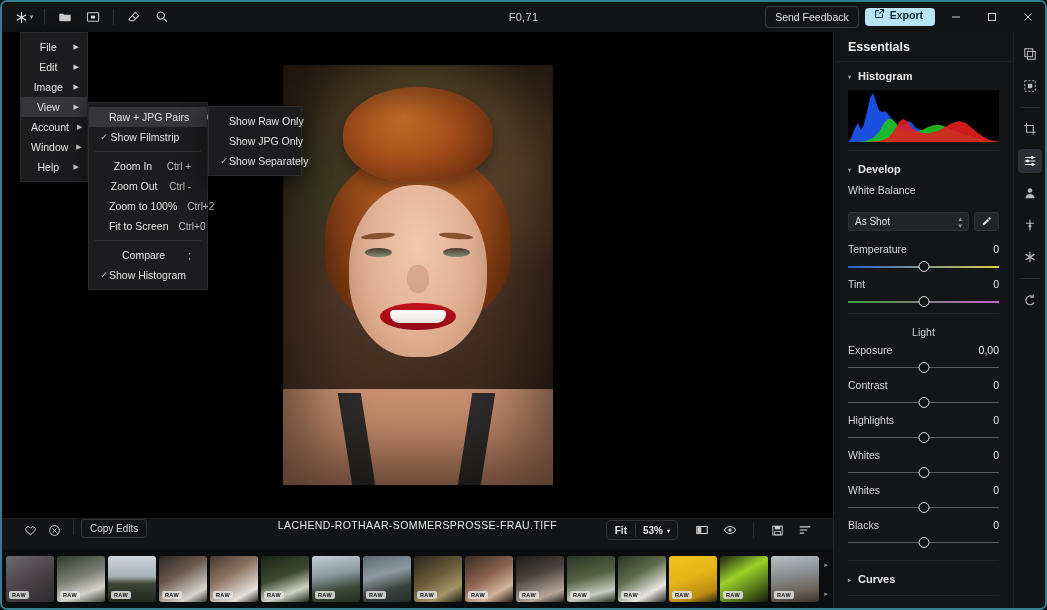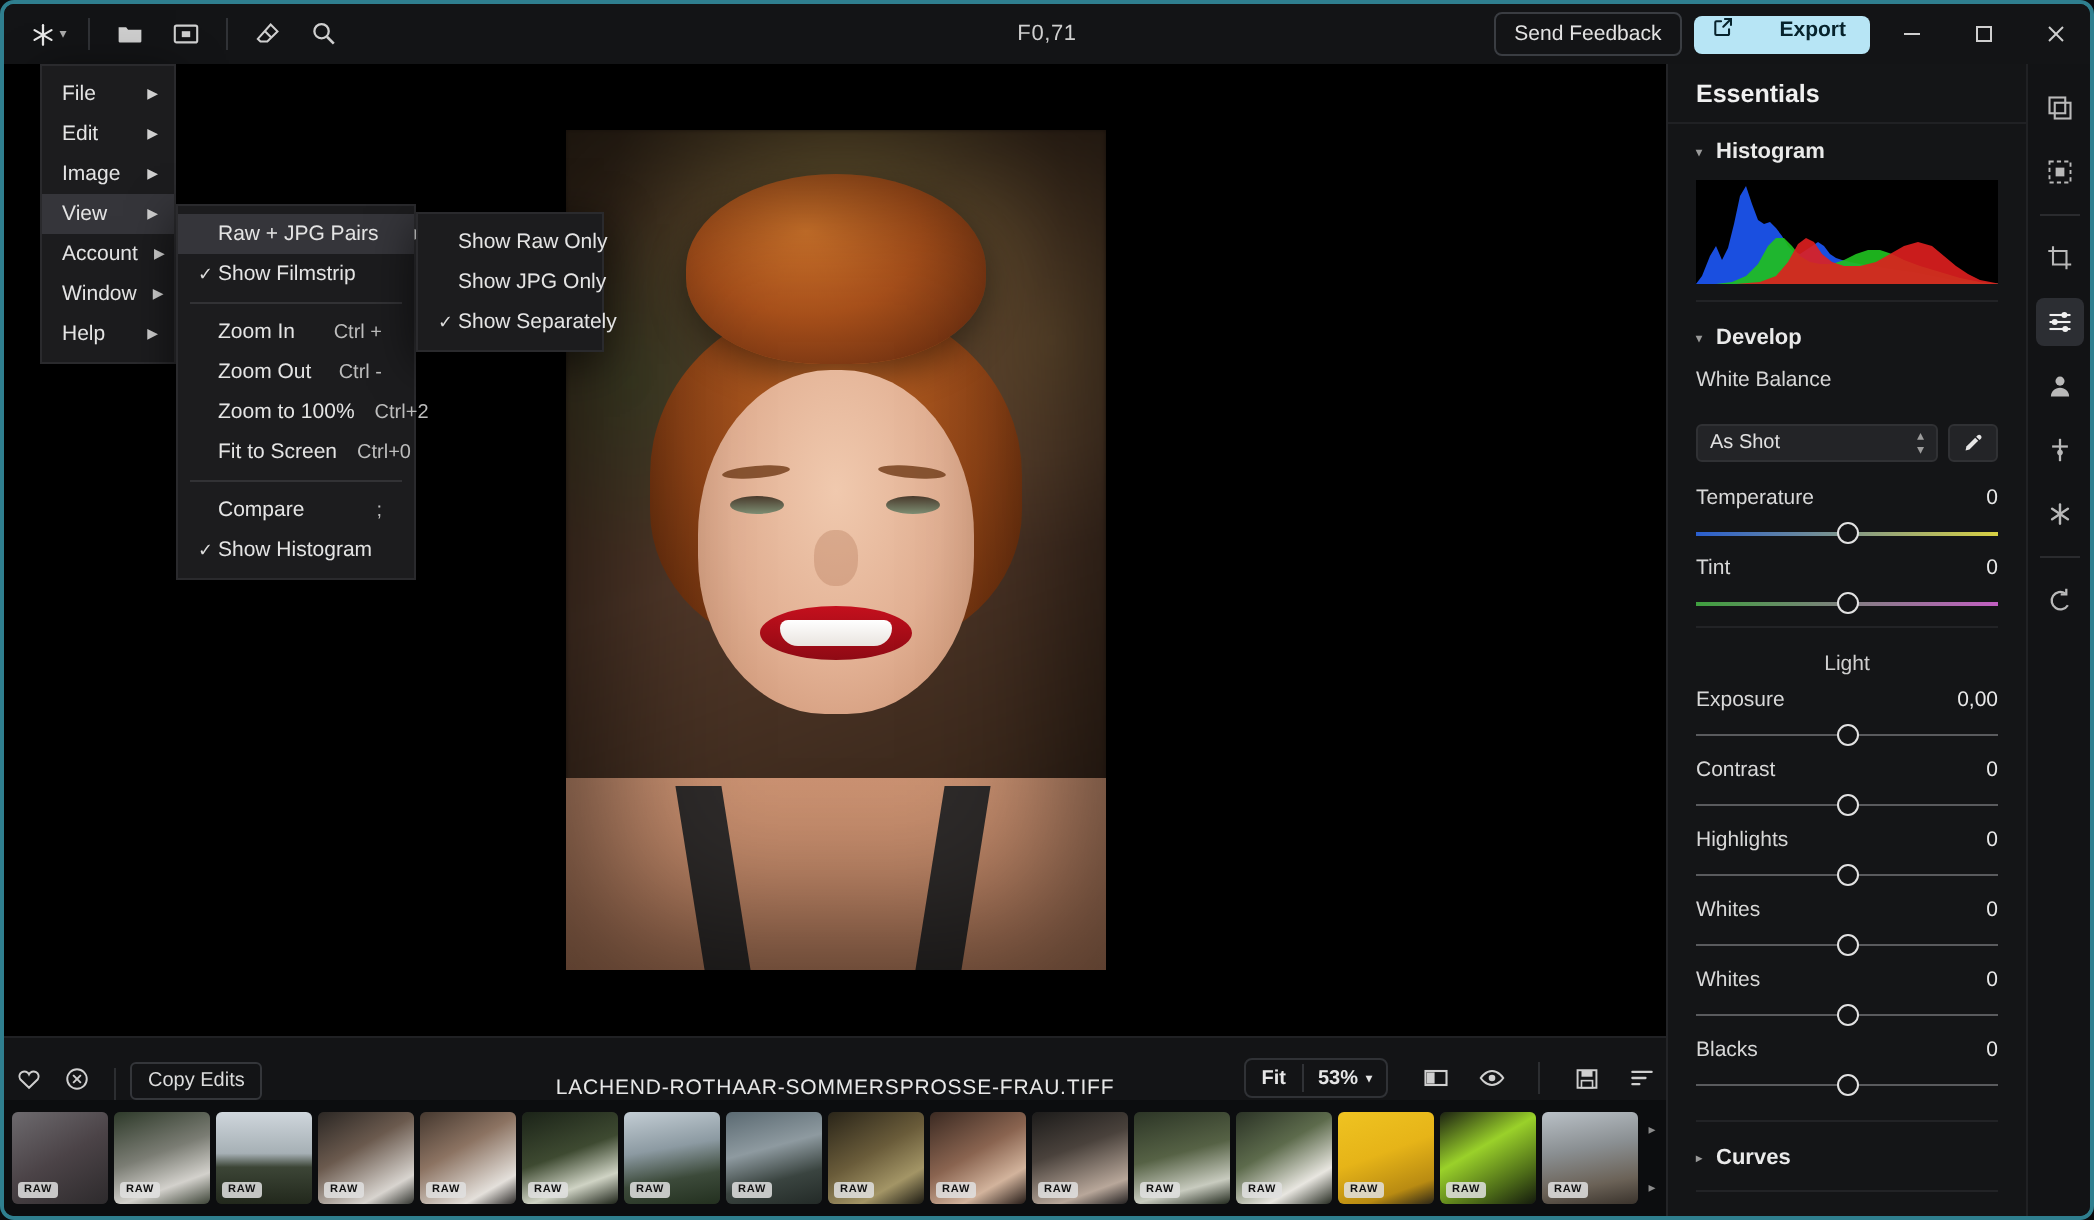--- a/index.html
+++ b/index.html
@@ -36,21 +36,21 @@
   }
   .tb-right{ margin-left:auto; display:flex; align-items:center; gap:6px; padding-right:2px; height:30px;}
   .btn-feedback{
     border:1px solid #3a3d42; border-radius:4px; background:transparent;
     color:#e2e2e2; font-size:10.5px; padding:4px 9px; cursor:pointer;
     font-family:"Liberation Sans", sans-serif;
   }
   .btn-export{
     background:#b7e5f5; color:#07232c; border:none; border-radius:4px;
     font-size:10.5px; padding:0 12px 5px 9px; cursor:pointer;
-    display:flex; align-items:center; gap:23px; font-weight:bold;
+    display:flex; align-items:center; gap:5px; font-weight:bold;
     font-family:"Liberation Sans", sans-serif;
   }
   .win-btn{
     width:30px; height:30px; display:flex; align-items:center; justify-content:center;
     color:#cfcfcf; cursor:pointer; font-size:12px;
   }
 
   
   .canvas{
     position:absolute; top:30px; left:0; right:212px; bottom:90px;
@@ -120,20 +120,21 @@
     position:absolute; background:#1c1c1e; border:1px solid #2a2a2d;
     box-shadow:0 6px 22px rgba(0,0,0,.6); padding:4px 0; z-index:60;
   }
   #menu-main{ top:30px; left:18px; width:68px; }
   #menu-view{ top:100px; left:86px; width:120px; }
   #menu-pairs{ top:104px; left:206px; width:94px; }
   .mi{
     height:20px; display:flex; align-items:center; padding:0 8px 0 10px;
     color:#e4e4e4; font-size:10.5px; cursor:pointer; position:relative;
     white-space:nowrap;
+    text-align:center;
   }
   .mi.active{ background:#35353a; }
   .mi .chk{ width:10px; flex:0 0 10px; font-size:9px; color:#ddd; }
   .mi .lbl{ flex:1; }
   .mi .acc{ color:#bdbdbd; font-size:10px; margin-left:10px; }
   .mi .arr{ font-size:7px; color:#cfcfcf; margin-left:8px; }
   .msep{ height:1px; background:#323235; margin:4px 6px; }
 
   
   .rpanel{
@@ -192,21 +193,21 @@
     display:flex; align-items:center; justify-content:center;
     color:#b9b9b9; cursor:pointer;
   }
   .rail-btn.sel{ background:#2c2e33; color:#fff; }
   .rail-sep{ width:20px; height:1px; background:#2a2b2e; margin:5px 0; }
 
   
   .botbar{
     position:absolute; left:0; right:212px; bottom:58px; height:32px;
     background:#131416; border-top:1px solid #202124;
-    display:flex; align-items:flex-end; padding:0 0;
+    display:flex; align-items:flex-start; padding:0 16px;
   }
   .bb-ico{
     width:24px; height:22px; display:flex; align-items:center; justify-content:center;
     color:#cfcfcf; cursor:pointer; border-radius:3px;
   }
   .bb-sep{ width:1px; height:16px; background:#2c2e31; margin:0 7px; }
   .copy-edits{
     border:1px solid #34363a; border-radius:3px; background:transparent; color:#dcdcdc;
     font-size:10px; padding:3px 8px; cursor:pointer; font-family:"Liberation Sans", sans-serif;
   }

